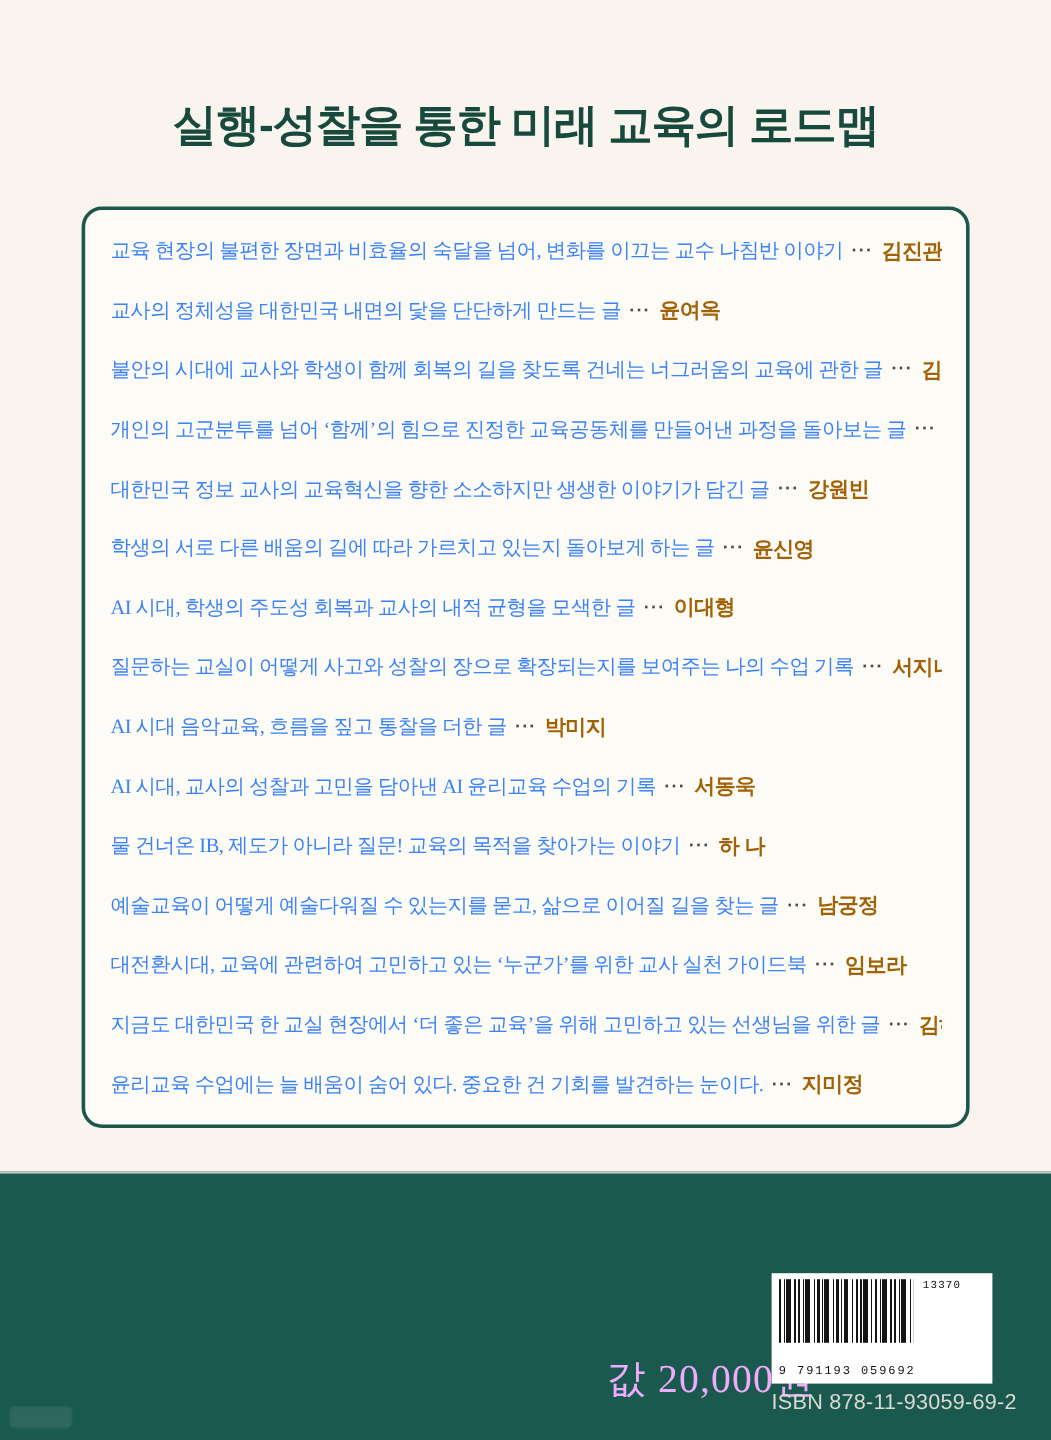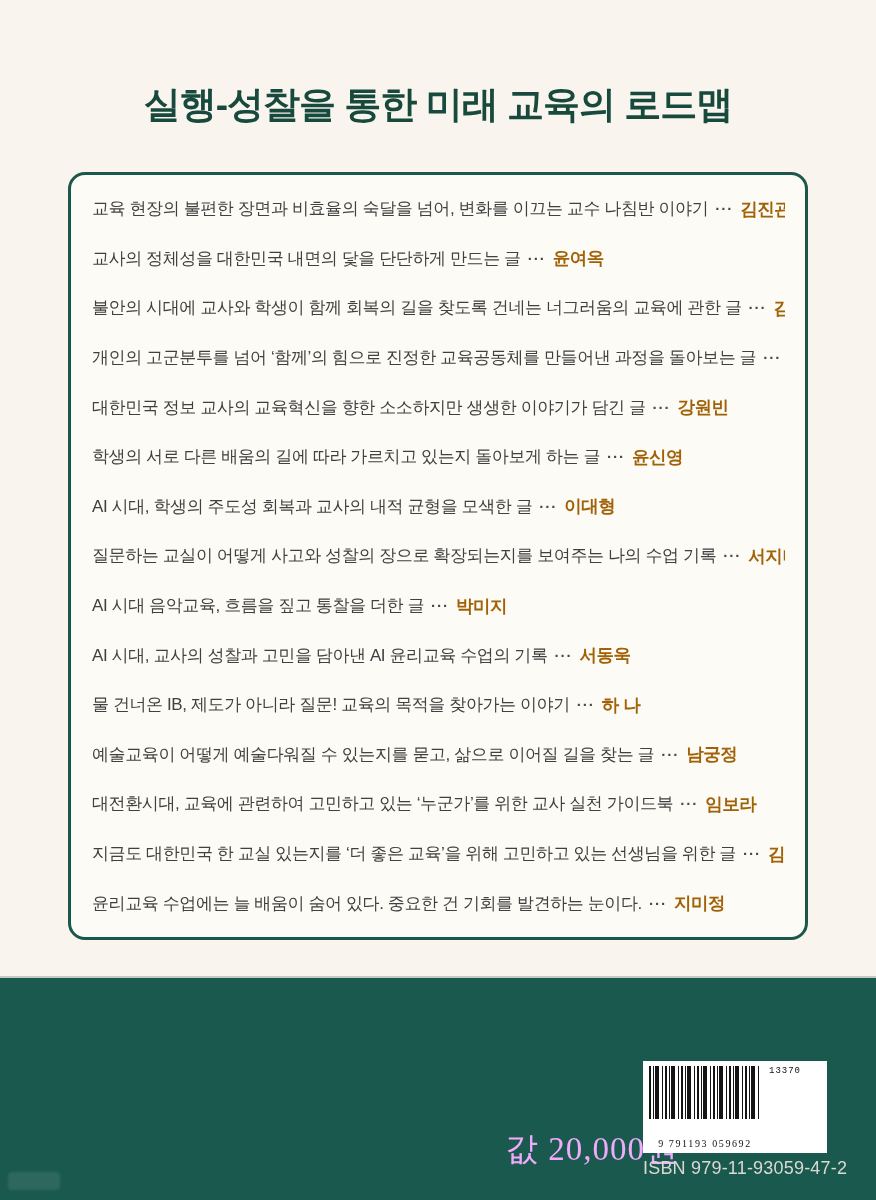--- a/index.html
+++ b/index.html
@@ -35,22 +35,22 @@
     padding:9px 20px 9px 21px;
     display:flex;flex-direction:column;
   }
   .row{
     flex:1;
     display:flex;align-items:center;
     white-space:nowrap;
     overflow:hidden;
   }
   .q{
-    font-family:Liberation Sans, sans-serif;
-    font-size:17px;color:#404040;
+    font-family:Liberation Serif, serif;
+    font-size:17px;color:#3b82f6;
     letter-spacing:-0.4px;
   }
   .sep{
     font-family:"Liberation Sans", sans-serif;
     font-size:15px;color:#4a4a4a;font-weight:bold;
     margin:0 7px 0 7px;
     letter-spacing:1px;
   }
   .nm{
     font-family:"Liberation Sans", sans-serif;
@@ -87,21 +87,21 @@
       #141414 0px,#141414 2px,
       #ffffff 2px,#ffffff 4px,
       #141414 4px,#141414 5px,
       #ffffff 5px,#ffffff 6px,
       #141414 6px,#141414 10px,
       #ffffff 10px,#ffffff 13px,
       #141414 13px,#141414 14px,
       #ffffff 14px,#ffffff 16px);
   }
   .bc-main .digits{
-    font-family:Liberation Serif, serif;
+    font-family:Liberation Mono, monospace;
     font-size:10px;letter-spacing:1.6px;
     color:#111;text-align:center;
     margin-top:19px;white-space:nowrap;
   }
   .bc-addon{width:52px;display:flex;flex-direction:row;}
   .bc-addon .addon-num{
     font-family:"Liberation Mono", monospace;
     font-size:9px;letter-spacing:1px;color:#111;
     text-align:center;line-height:10px;
   }
@@ -197,21 +197,21 @@
       <span class="q">예술교육이 어떻게 예술다워질 수 있는지를 묻고, 삶으로 이어질 길을 찾는 글</span>
       <span class="sep">···</span>
       <span class="nm">남궁정</span>
     </div>
     <div class="row">
       <span class="q">대전환시대, 교육에 관련하여 고민하고 있는 ‘누군가’를 위한 교사 실천 가이드북</span>
       <span class="sep">···</span>
       <span class="nm">임보라</span>
     </div>
     <div class="row">
-      <span class="q">지금도 대한민국 한 교실 있는지를 ‘더 좋은 교육’을 위해 고민하고 있는 선생님을 위한 글</span>
+      <span class="q">지금도 대한민국 한 교실 현장에서 ‘더 좋은 교육’을 위해 고민하고 있는 선생님을 위한 글</span>
       <span class="sep">···</span>
       <span class="nm">김하연</span>
     </div>
     <div class="row">
       <span class="q">윤리교육 수업에는 늘 배움이 숨어 있다. 중요한 건 기회를 발견하는 눈이다.</span>
       <span class="sep">···</span>
       <span class="nm">지미정</span>
     </div>
 
   </div>
@@ -225,17 +225,17 @@
       <div class="barcode-box">
         <div class="bc-main">
           <div class="bars"></div>
           <div class="digits">9 791193 059692</div>
         </div>
         <div class="bc-addon">
           <div class="addon-num">13370</div>
           <div class="bars"></div>
         </div>
       </div>
-      <div class="isbn">ISBN  979-11-93059-47-2</div>
+      <div class="isbn">ISBN  878-11-93059-69-2</div>
     </div>
   </div>
 
 </div>
 
 </body></html>

